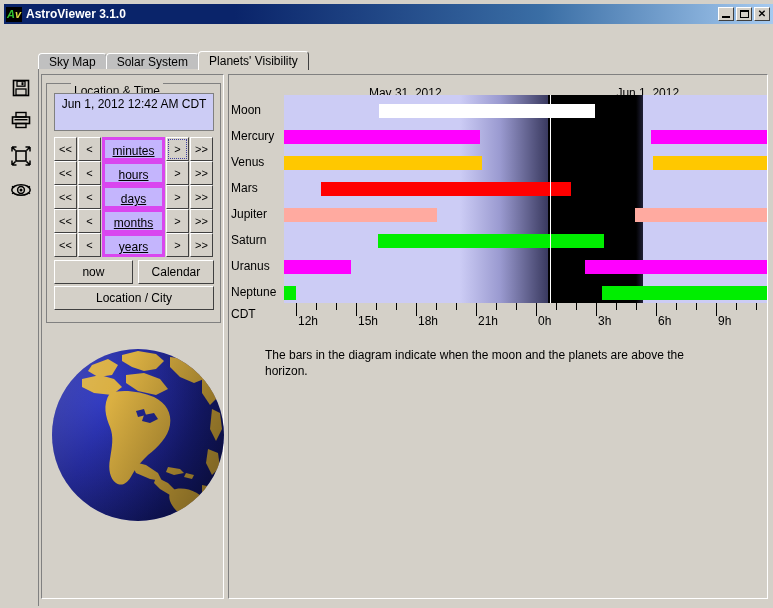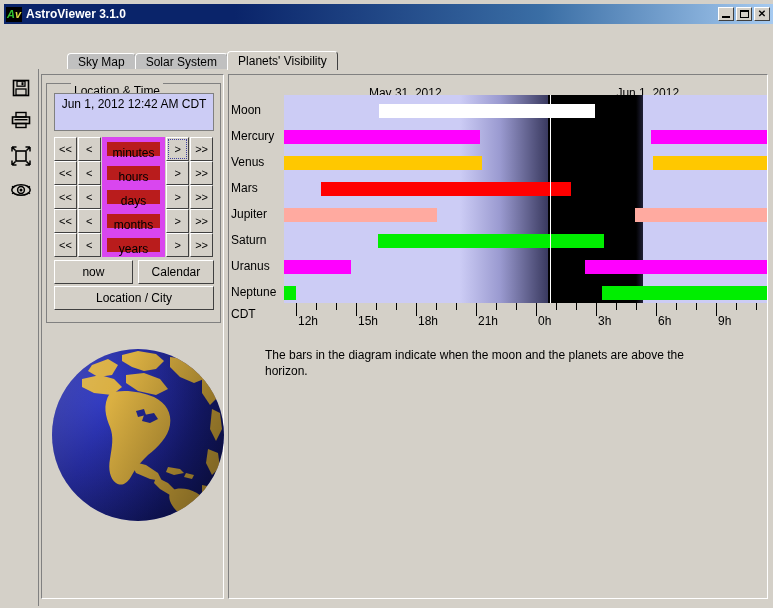--- a/index.html
+++ b/index.html
@@ -51,21 +51,21 @@
     position:absolute;left:2px;top:22px;width:769px;height:20px;
     background:#d4d0c8;display:flex;align-items:center;padding-left:4px;
     box-sizing:border-box;
   }
   .menu-item{
     padding:2px 7px;font-size:12px;color:#000;cursor:default;
   }
 
   
   .tabstrip{
-    position:absolute;left:36px;top:49px;height:19px;display:flex;align-items:flex-end;margin-left:29px;
+    position:absolute;left:36px;top:49px;height:19px;display:flex;align-items:flex-end;
   }
   .tab{
     height:17px;line-height:17px;padding:0 10px;font-size:12px;
     background:#c0c0c0;color:#000;
     border-top:1px solid #fff;border-left:1px solid #fff;border-right:1px solid #808080;
     border-radius:4px 4px 0 0;margin-right:-1px;box-sizing:border-box;
     white-space:nowrap;
   }
   .tab.sel{
     background:#d4d0c8;height:19px;line-height:19px;font-weight:normal;
@@ -114,22 +114,23 @@
   }
   .sbtn{
     background:#d4d0c8;
     border-top:1px solid #fff;border-left:1px solid #fff;
     border-right:1px solid #404040;border-bottom:1px solid #404040;
     font-size:11px;line-height:22px;text-align:center;color:#000;
     box-sizing:border-box;margin-right:1px;
   }
   .sbtn.w{width:27px;}
   .sbtn.lab{
-    width:74px;border:5px solid #d946ef;background:#b91c1c;
+    width:74px;border:3px solid #d946ef;background:#c4b5fd;
     font-size:12px;
+    text-decoration:underline;
   }
   .sbtn.focus{outline:1px dotted #4040a0;outline-offset:-3px;}
   .wrow{
     position:absolute;left:7px;width:160px;height:24px;display:flex;
   }
   .bigbtn{
     background:#d4d0c8;
     border-top:1px solid #fff;border-left:1px solid #fff;
     border-right:1px solid #404040;border-bottom:1px solid #404040;
     font-size:12px;line-height:22px;text-align:center;color:#000;

